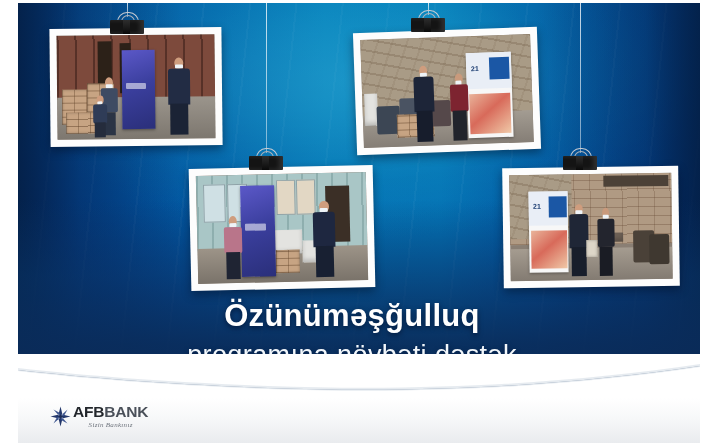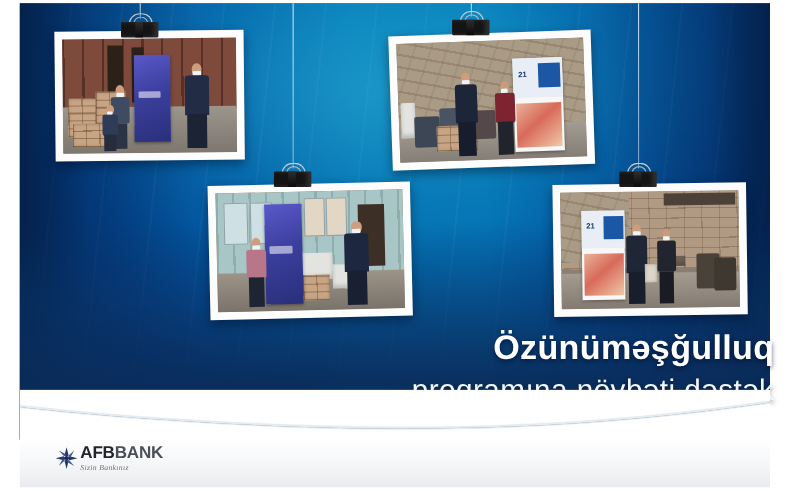--- a/index.html
+++ b/index.html
@@ -74,37 +74,37 @@
   .boxes{position:absolute;background:#c7a483;
       background-image:repeating-linear-gradient(0deg,rgba(100,70,44,.5) 0 1px,rgba(0,0,0,0) 1px 7px),
                        repeating-linear-gradient(90deg,rgba(100,70,44,.4) 0 1px,rgba(0,0,0,0) 1px 12px);
       box-shadow:inset 0 0 3px rgba(0,0,0,.3);}
   .chair{position:absolute;background:#3c4654;border-radius:2px;}
   .doorway{position:absolute;background:#2c2118;}
   .window{position:absolute;background:#cfe0e4;border:1px solid #8fa3a8;}
   .counter{position:absolute;background:#e3e3e0;box-shadow:inset 0 -3px 4px rgba(0,0,0,.18);}
 
   
-  .head-wrap{position:absolute;left:0;right:16px;text-align:right;}
+  .head-wrap{position:absolute;left:0;right:16px;text-align:center;}
   .h1{font-size:31px;font-weight:700;color:#ffffff;letter-spacing:.3px;
       text-shadow:0 2px 5px rgba(0,8,30,.60);}
   .h2{font-size:27px;font-weight:300;color:#f2f7fb;letter-spacing:.4px;
       text-shadow:0 2px 5px rgba(0,8,30,.55);}
 
   
   .wave{position:absolute;left:18px;bottom:46px;width:682px;height:46px;overflow:hidden;}
   .wave svg{display:block;}
   .footer{position:absolute;left:18px;right:20px;bottom:3px;height:45px;
       background:linear-gradient(180deg,#ffffff 0%,#f7f8f9 45%,#e9ebee 100%);}
   .logo{position:absolute;left:32px;top:6px;display:flex;align-items:flex-start;}
   .logo .star{width:21px;height:21px;margin-top:2px;}
   .logo .txt{margin-left:2px;}
   .logo .name{font:700 15.5px/1 "Liberation Sans",sans-serif;color:#22262b;letter-spacing:-.2px;}
   .logo .name .b2{color:#4a5059;}
-  .logo .tag{margin-top:2px;text-align:left;font:italic 400 7px/1 "Liberation Serif",serif;
+  .logo .tag{margin-top:2px;text-align:center;font:italic 400 7px/1 "Liberation Serif",serif;
       color:#6d737c;letter-spacing:.3px;}
   .contact{position:absolute;right:18px;top:13px;display:flex;align-items:center;gap:6px;
       font:700 11px/1 "Liberation Sans",sans-serif;color:#1b2a4a;}
   .contact .ic{width:13px;height:13px;display:block;}
   .contact .sep{width:5px;}
 </style>
 </head>
 <body>
 
 <div id="canvas">

